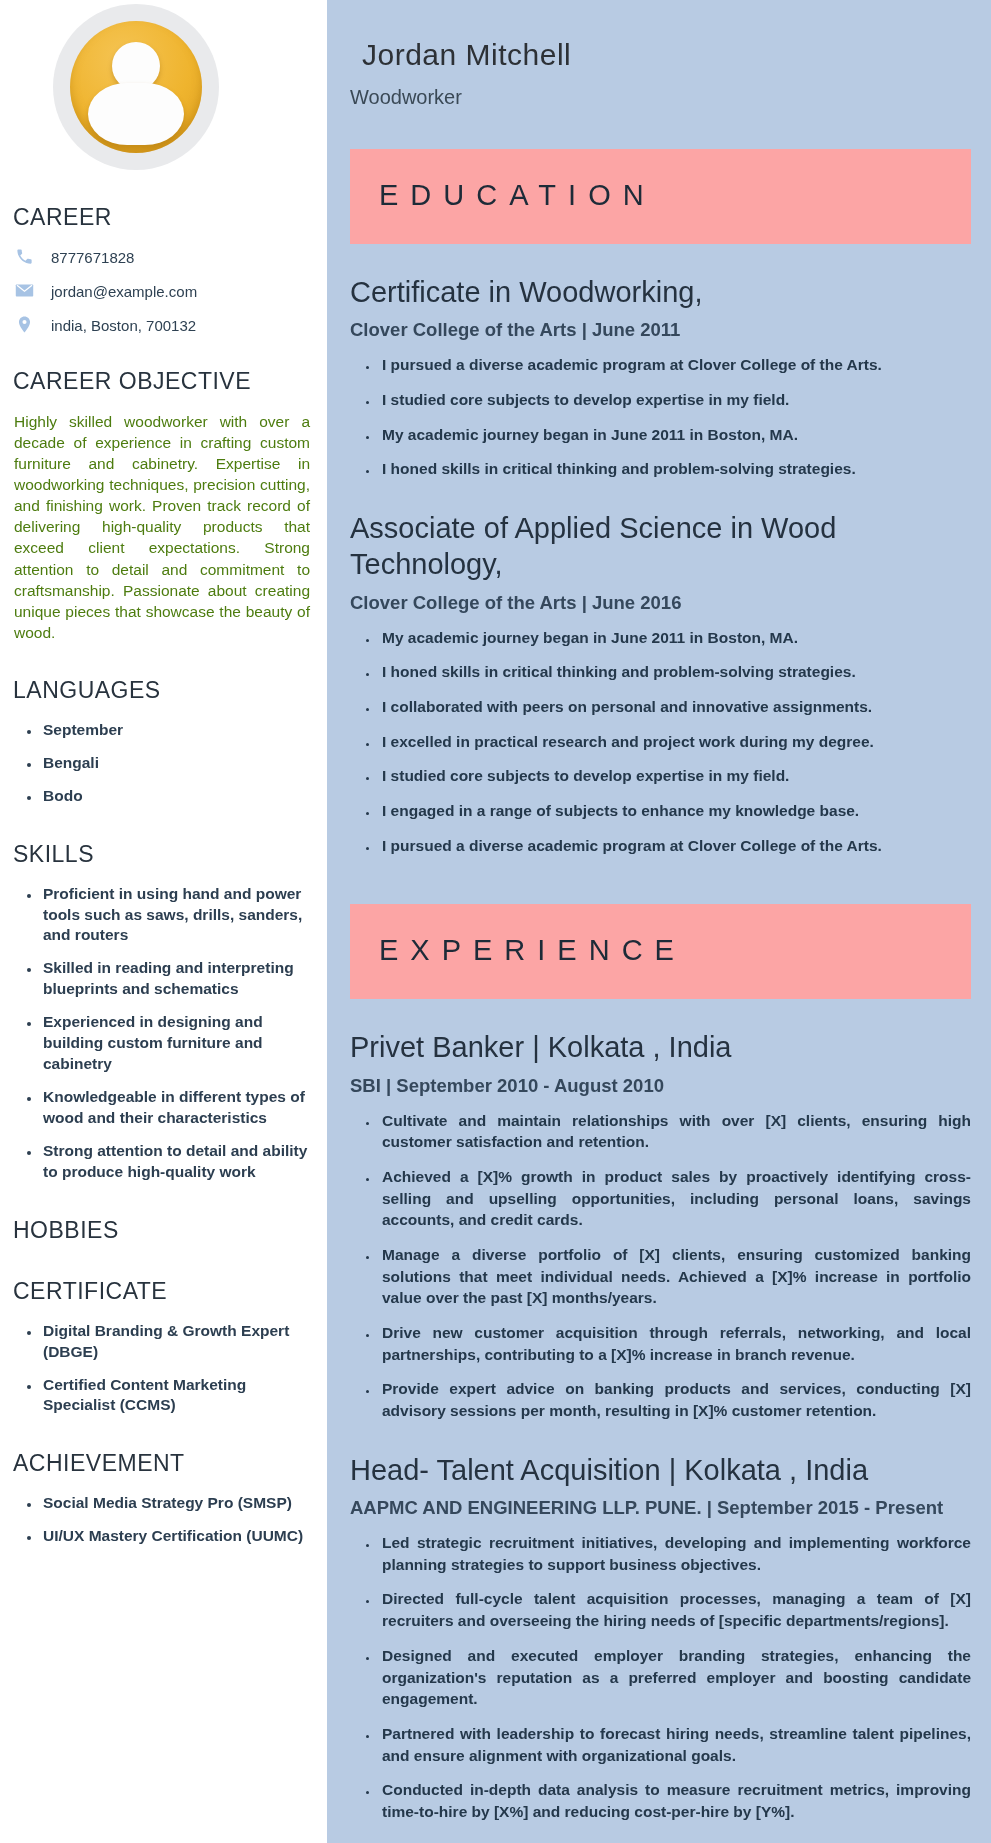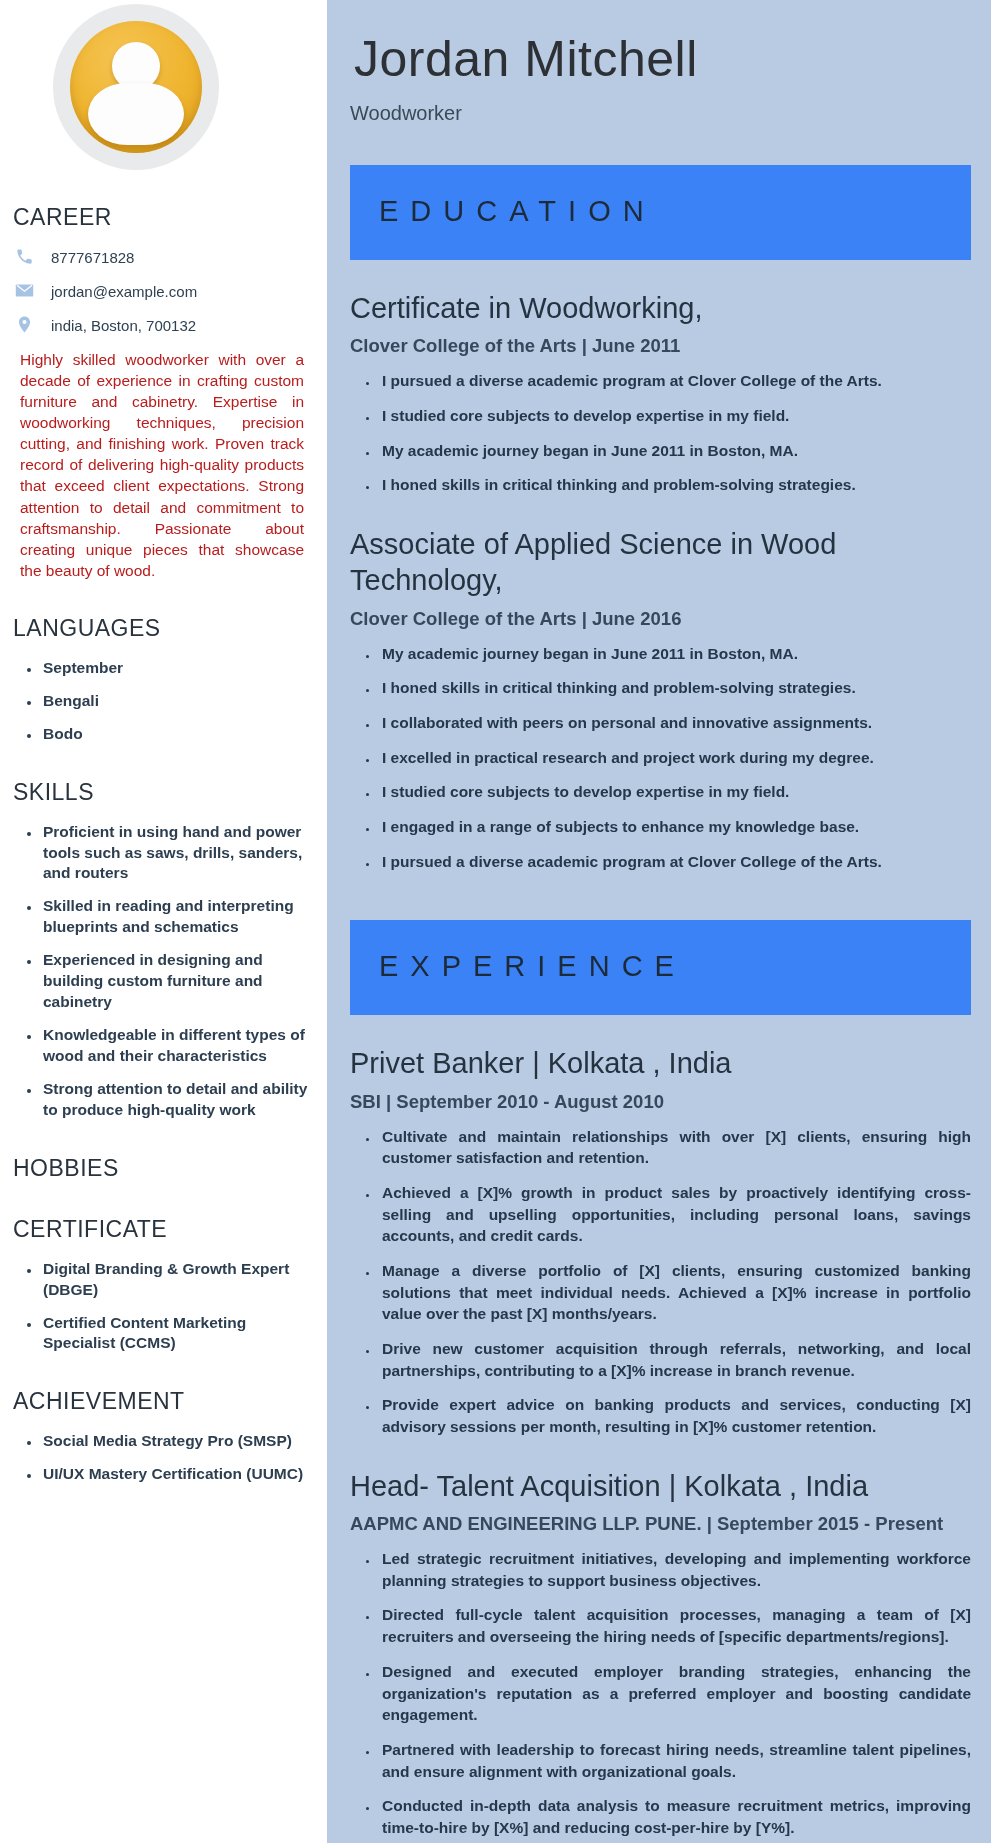--- a/index.html
+++ b/index.html
@@ -42,44 +42,44 @@
     color:#28333e; margin:34px 0 16px 0;
   }
   .contact-row {
     display:flex; align-items:flex-end; margin:0 0 15px 2px;
   }
   .contact-row svg { width:19px; height:19px; flex-shrink:0; }
   .contact-row .ctext {
     margin-left:17px; font-size:15px; color:#2e4152;
   }
   .objective {
-    font-size:15.5px; line-height:1.36; color:#b91c1c;
-    text-align:justify; margin:7px;
+    font-size:15.5px; line-height:1.36; color:#4d7c0f;
+    text-align:justify; margin:1px;
   }
   .side-list { margin:0; padding:0 0 0 28px; }
   .side-list li {
     font-size:15.5px; font-weight:700; color:#2c3e50;
     line-height:1.35; margin-bottom:12px; padding-left:2px;
   }
   .side-list li::marker { font-size:12px; }
   
   .main {
     flex:1; box-sizing:border-box;
     background:#b8cbe3;
     padding:26px 20px 60px 23px;
   }
   .name {
-    font-size:50px; font-weight:400; color:#2d3136;
-    margin:4px; letter-spacing:.5px;
+    font-size:30px; font-weight:400; color:#2d3136;
+    margin:12px; letter-spacing:.5px;
   }
   .job-title {
     font-size:20px; font-weight:400; color:#3a4956; margin:14px 0 0 0;
   }
   .banner {
-    background:#3b82f6; margin-top:40px;
+    background:#fca5a5; margin-top:40px;
     padding:30px 10px 32px 29px;
   }
   .banner-heading {
     font-size:29px; font-weight:500; color:#1d2b38;
     letter-spacing:12px; margin:0;
   }
   .entry { margin-top:30px; }
   .entry-title {
     font-size:29px; font-weight:500; color:#253240;
     margin:0; line-height:1.25;
@@ -128,20 +128,21 @@
       <span class="ctext">jordan@example.com</span>
     </div>
 
     <div class="contact-row">
       <svg viewBox="0 0 24 24">
         <path fill="#a7c3e4" fill-rule="evenodd" d="M12 1.8c-3.9 0-7 3.1-7 7 0 5.2 7 13.4 7 13.4s7-8.2 7-13.4c0-3.9-3.1-7-7-7zm0 9.6a2.6 2.6 0 1 1 0-5.2 2.6 2.6 0 0 1 0 5.2z"></path>
       </svg>
       <span class="ctext">india, Boston, 700132</span>
     </div>
 
+    <h2 class="side-heading">CAREER OBJECTIVE</h2>
     <p class="objective">Highly skilled woodworker with over a decade of experience in crafting custom furniture and cabinetry. Expertise in woodworking techniques, precision cutting, and finishing work. Proven track record of delivering high-quality products that exceed client expectations. Strong attention to detail and commitment to craftsmanship. Passionate about creating unique pieces that showcase the beauty of wood.</p>
 
     <h2 class="side-heading">LANGUAGES</h2>
     <ul class="side-list">
 
     <li>September</li>
         <li>Bengali</li>
         <li>Bodo</li>
       </ul>
 

